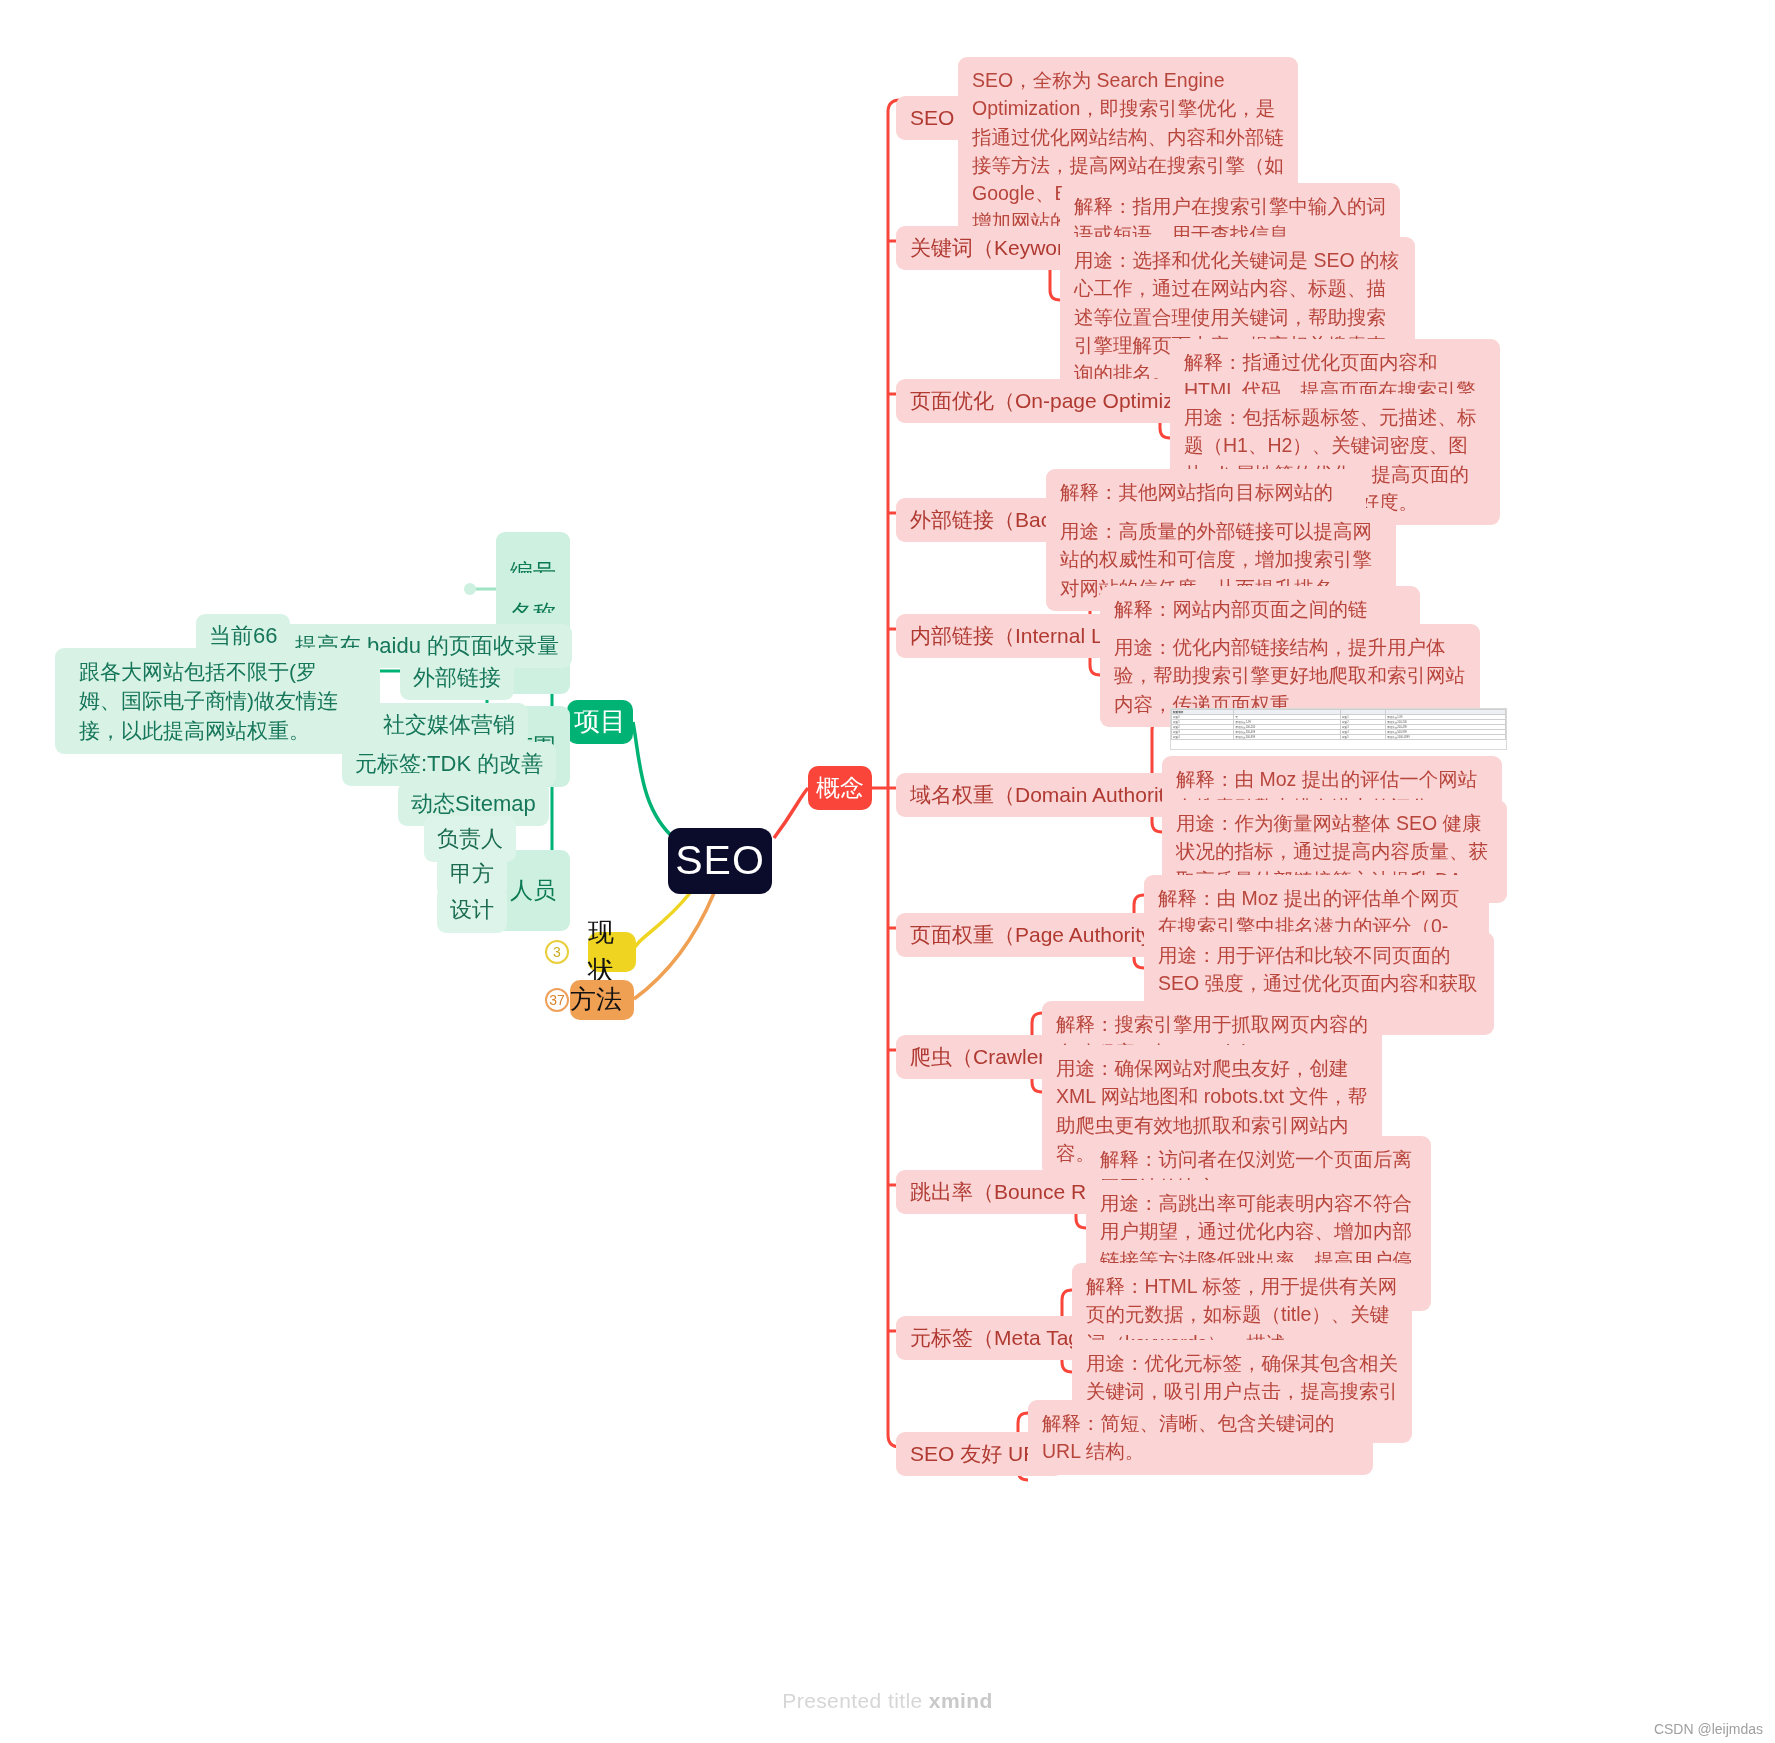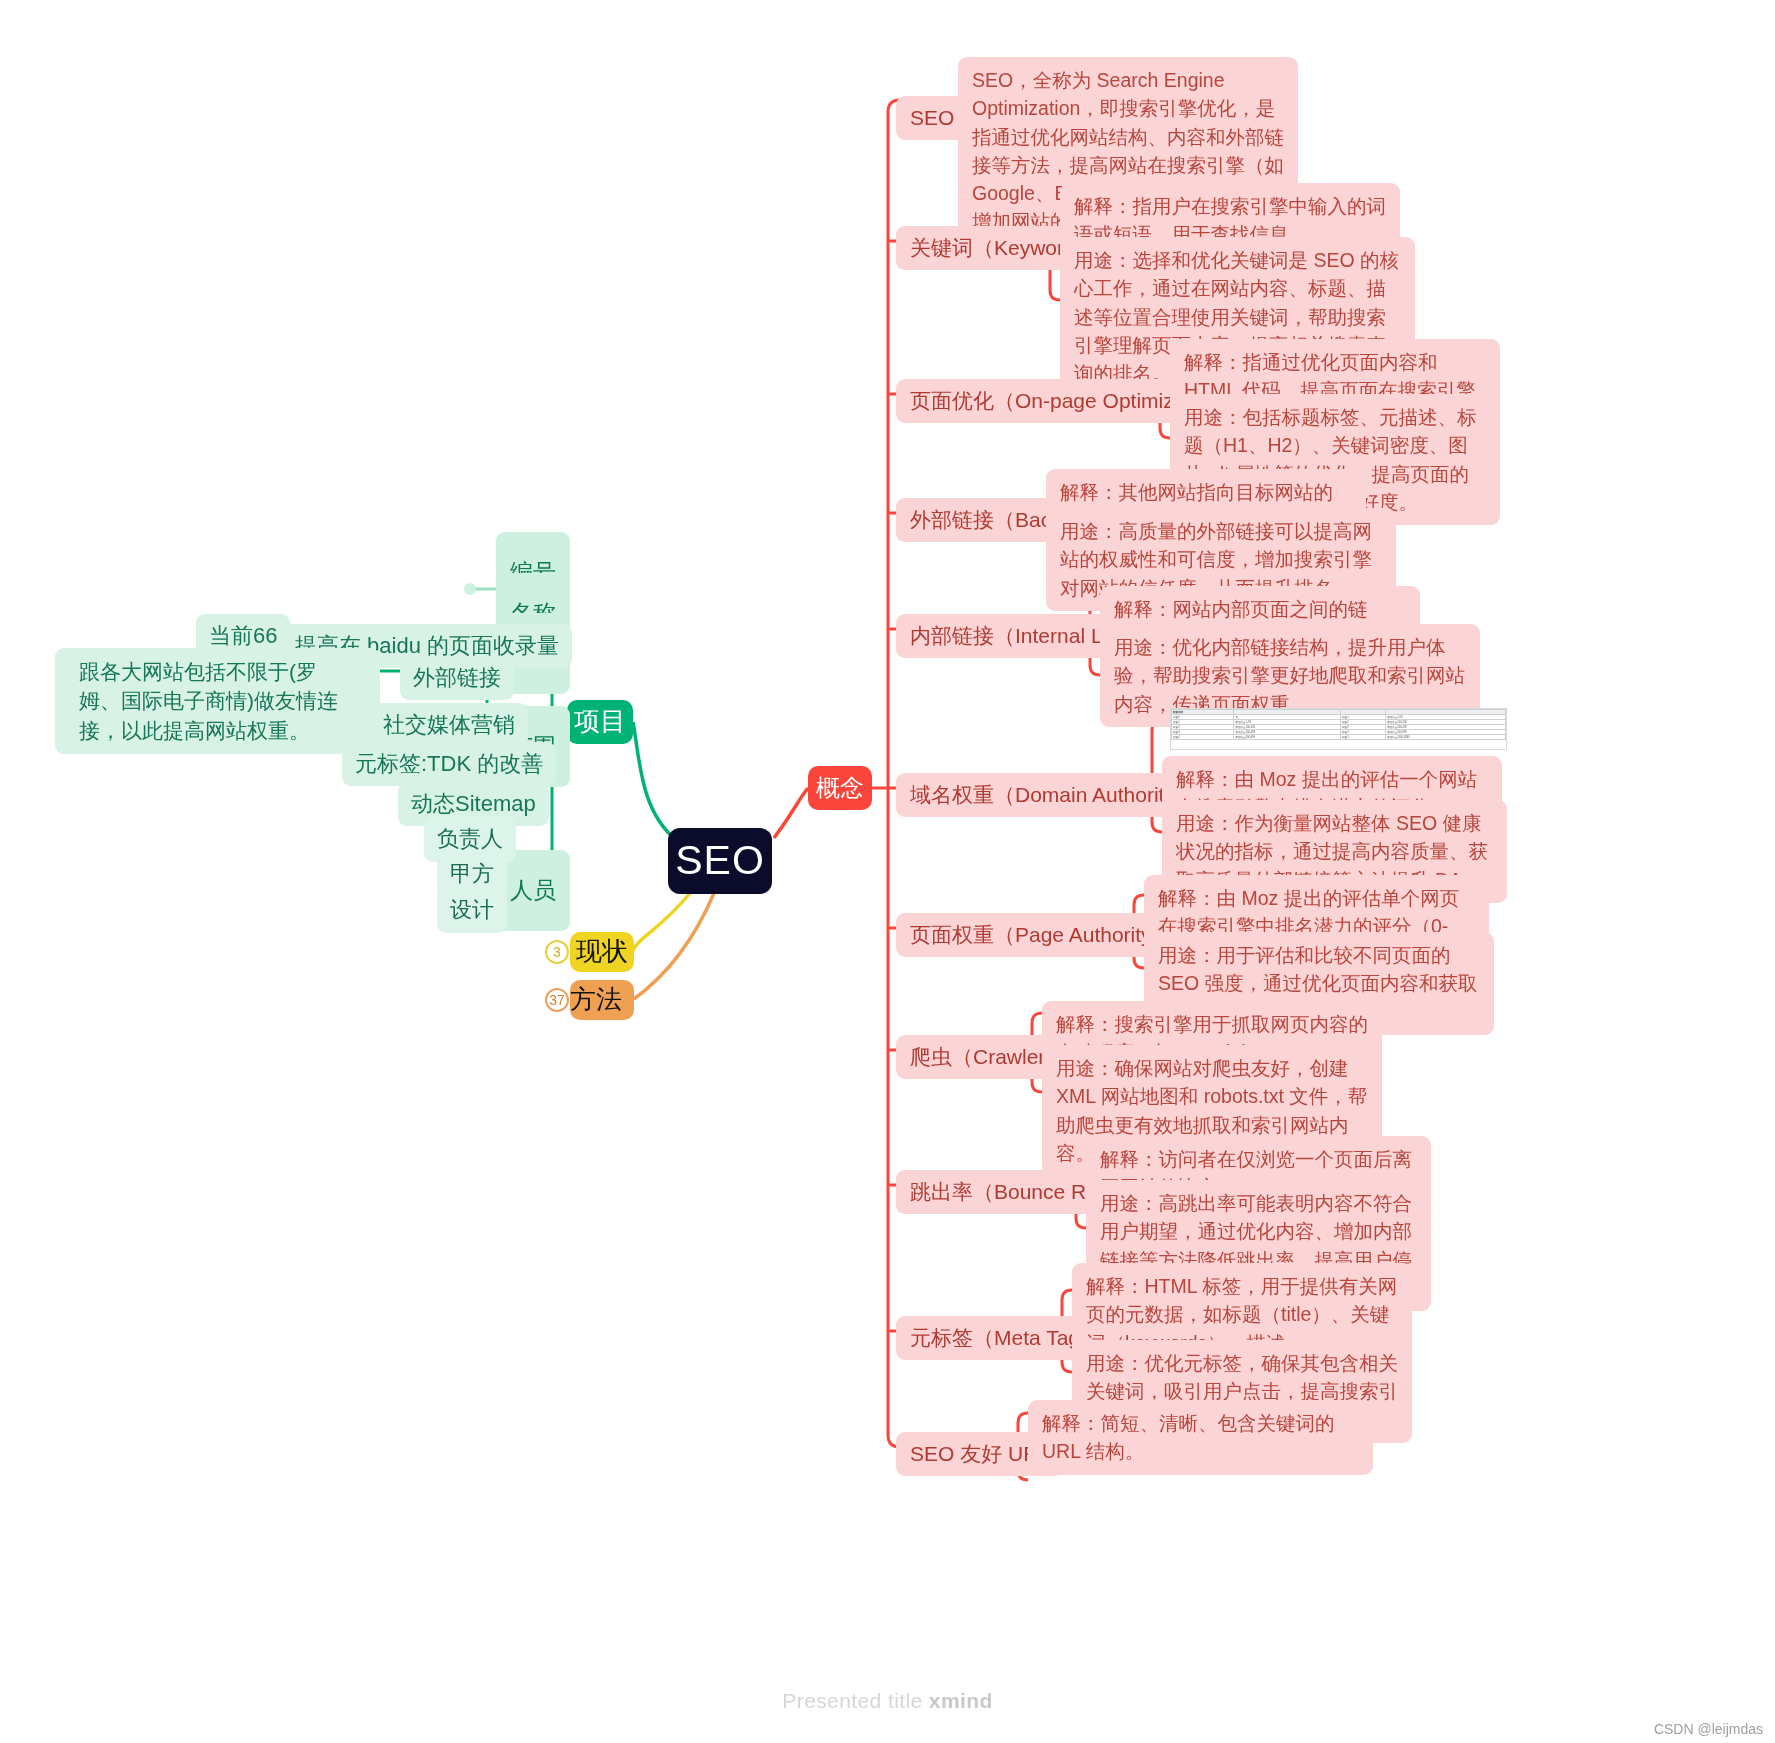--- a/index.html
+++ b/index.html
@@ -245,21 +245,21 @@
   <div class="node g3" style="left:437px;top:851px;">
     <span>甲方</span>
   </div>
   <div class="node g3" style="left:437px;top:887px;">
     <span>设计</span>
   </div>
 
   <div class="marker yellow" style="left:545px;top:940px;width:24px;height:24px;">
     <span>3</span>
   </div>
-  <div class="node main-yellow" style="left:570px;top:932px;width:64px;height:40px;">
+  <div class="node main-yellow" style="left:588px;top:932px;width:48px;height:40px;">
     <span>现状</span>
   </div>
 
   <div class="marker orange" style="left:545px;top:988px;width:24px;height:24px;">
     <span>37</span>
   </div>
   <div class="node main-orange" style="left:570px;top:980px;width:64px;height:40px;">
     <span>方法</span>
   </div>
 

